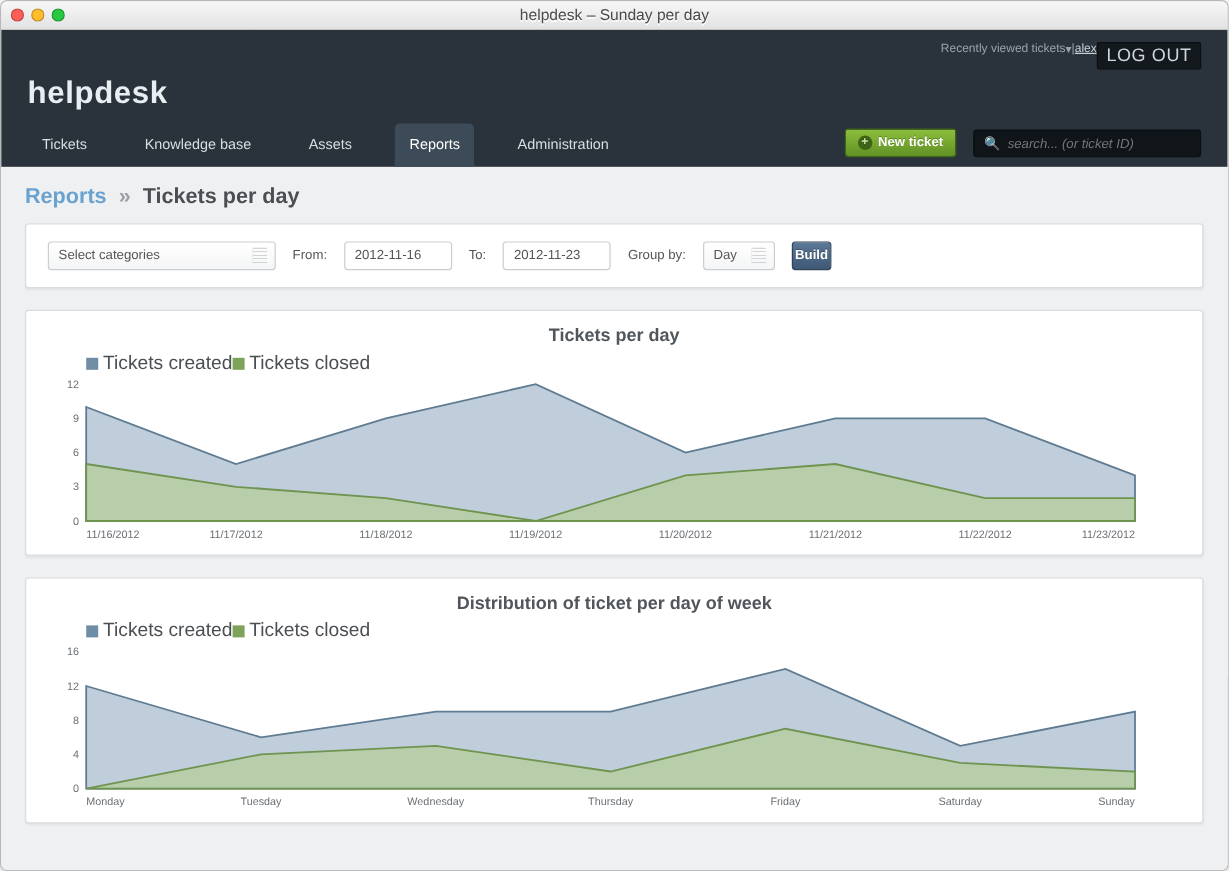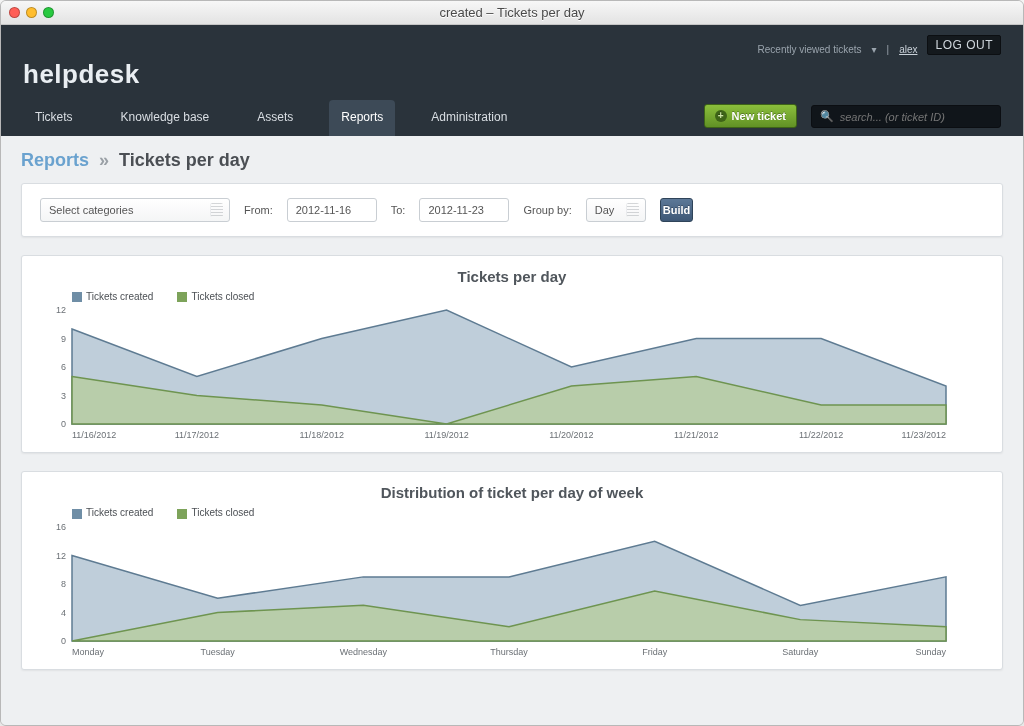--- a/index.html
+++ b/index.html
@@ -4,23 +4,23 @@
 <style>
   *{box-sizing:border-box;margin:0;padding:0;font-family:"Helvetica Neue",Helvetica,Arial,sans-serif}
   body{background:#fff}
   .window{width:1024px;height:726px;margin:0 auto;border:1px solid #b8b8b8;border-radius:6px;overflow:hidden;background:#ededed;display:flex;flex-direction:column;box-shadow:0 4px 20px rgba(0,0,0,.25)}
   .titlebar{height:24px;background:linear-gradient(#f7f7f7,#e3e3e3);border-bottom:1px solid #c5c5c5;display:flex;align-items:center;padding:0 8px;font-size:12px;color:#4a4a4a;position:relative}
   .traffic{display:flex;gap:6px}
   .dot{width:11px;height:11px;border-radius:50%;border:1px solid rgba(0,0,0,.25)}
   .dot.r{background:#ff5f57}.dot.y{background:#ffbd2e}.dot.g{background:#28c940}
   .title-center{position:absolute;left:0;right:0;text-align:center;text-shadow:0 1px 0 #fff;font-size:13px}
   .header{background:#2a333b;color:#d9dee3;padding:10px 22px 0 22px}
-  .top-right{display:flex;justify-content:flex-end;align-items:flex-end;gap:10px;font-size:10px;color:#9aa4ad}
+  .top-right{display:flex;justify-content:flex-end;align-items:flex-start;gap:0;font-size:10px;color:#9aa4ad}
   .top-right a{color:#c9d1d8;text-decoration:underline}
-  .logout{background:#14191d;border:1px solid #0c0f12;color:#cfd6dc;font-size:12px;padding:2px 7px;border-radius:2px;letter-spacing:.5px}
+  .logout{background:#14191d;border:1px solid #0c0f12;color:#cfd6dc;font-size:15px;padding:2px 7px;border-radius:2px;letter-spacing:.5px}
   .brand{font-weight:700;font-size:26px;color:#e9eef2;margin:4px 0 10px 0;letter-spacing:.5px}
   .menubar{display:flex;align-items:flex-end;gap:0}
   .nav{display:flex;gap:24px;align-items:flex-end}
   .nav-item{padding:10px 12px 12px 12px;font-size:12px;font-weight:400;color:#d9dee3;cursor:pointer}
   .nav-item.active{background:#3d4a57;border-radius:4px 4px 0 0;color:#fff}
   .spacer{flex:1}
   .newticket{background:linear-gradient(#8bbf3c,#619125);border:1px solid #3e6417;color:#fff;font-size:11px;font-weight:700;padding:5px 10px;border-radius:3px;display:flex;align-items:center;gap:5px;text-shadow:0 -1px 0 rgba(0,0,0,.3);margin-bottom:8px}
   .plus{width:12px;height:12px;border-radius:50%;background:#3e6417;display:inline-flex;align-items:center;justify-content:center;color:#cfe7a8;font-size:10px;line-height:1}
   .searchwrap{margin:0 0 8px 14px;background:#10151a;border:1px solid #0b0e12;border-radius:3px;padding:4px 8px;display:flex;align-items:center;width:190px}
   .searchwrap input{background:transparent;border:none;outline:none;color:#9aa4ad;font-size:11px;font-style:italic;width:100%}
@@ -31,37 +31,37 @@
   .crumb .sep{color:#9aa0a6;margin:0 5px}
   .panel{background:#fff;border:1px solid #d9dde1;border-radius:3px;box-shadow:0 1px 2px rgba(0,0,0,.06);margin-bottom:18px}
   .filters{display:flex;align-items:center;gap:14px;padding:14px 18px;font-size:11px;color:#555}
   .select{border:1px solid #c9ced3;border-radius:3px;background:linear-gradient(#fff,#f4f5f6);height:24px;padding:0 20px 0 8px;font-size:11px;position:relative;min-width:190px;line-height:22px;cursor:pointer}
   .select.small{min-width:60px}
   .select:after{content:"";position:absolute;right:6px;top:4px;bottom:4px;width:12px;background:repeating-linear-gradient(#8a8f95 0 1px,transparent 1px 3px);opacity:.35;border-left:1px solid #d0d4d8;border-radius:2px}
   .date{border:1px solid #c9ced3;border-radius:3px;height:24px;padding:0 8px;font-size:11px;background:#fff;width:90px;line-height:22px}
   .btn-build{background:linear-gradient(#5c7897,#3e5876);border:1px solid #2f4459;color:#fff;font-size:11px;font-weight:700;padding:5px 2px;border-radius:3px;text-shadow:0 -1px 0 rgba(0,0,0,.3);cursor:pointer}
   .chart-card{padding:12px 14px 8px 14px}
   .chart-title{text-align:center;font-size:15px;font-weight:700;color:#50565c;margin-bottom:6px}
-  .legend{display:flex;gap:24px;font-size:10px;color:#4b4f54;margin:0 0 2px 36px}
+  .legend{display:flex;font-size:16px;color:#4b4f54;margin:0 0 2px 36px}
   .legend .sw{display:inline-block;width:10px;height:10px;margin-right:4px;vertical-align:middle}
   svg{display:block}
   .area1{fill:#b4c6d3;fill-opacity:.85;stroke:#5e7b92;stroke-width:1.5}
   .area2{fill:#b6cda1;fill-opacity:.85;stroke:#6e9450;stroke-width:1.5}
 </style>
 </head>
 <body>
 
 <div class="window">
   <div class="titlebar">
     <div class="traffic">
       <div class="dot r"></div>
       <div class="dot y"></div>
       <div class="dot g"></div>
     </div>
-    <div class="title-center">created – Tickets per day</div>
+    <div class="title-center">helpdesk – Sunday per day</div>
   </div>
 
   <div class="header">
     <div class="top-right">
       <span>Recently viewed tickets</span>
         <span>▾</span>
       <span>|</span>
       <a>alex</a>
       <button class="logout">LOG OUT</button>
     </div>

